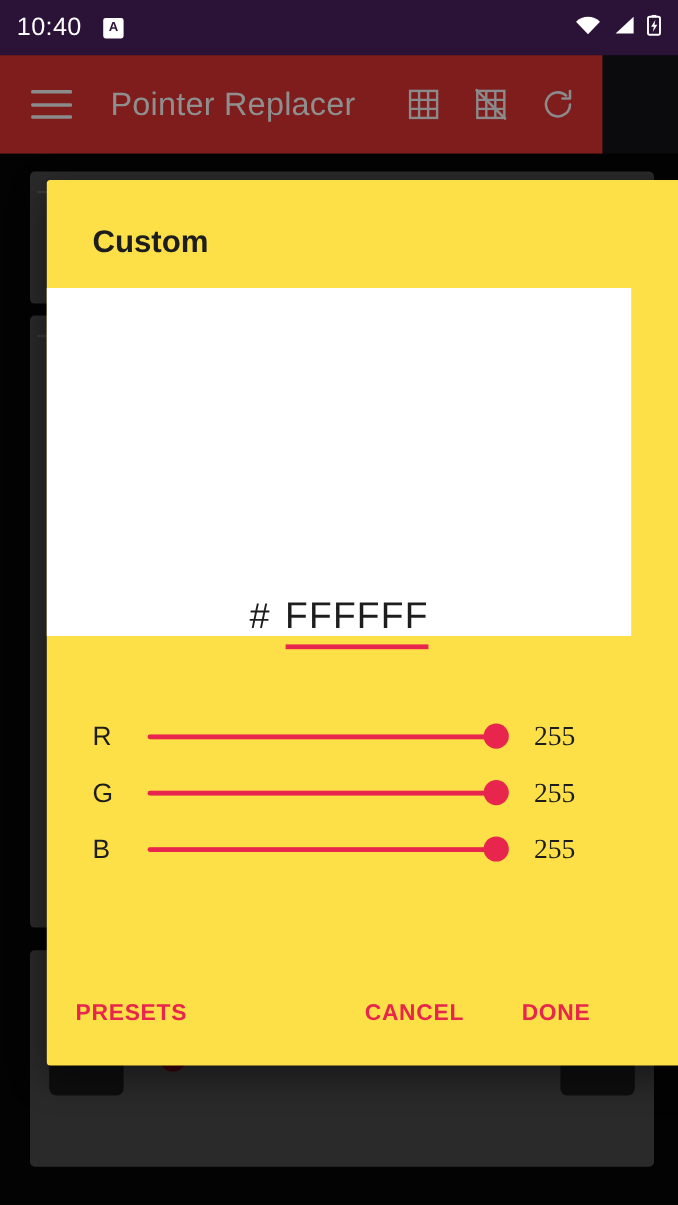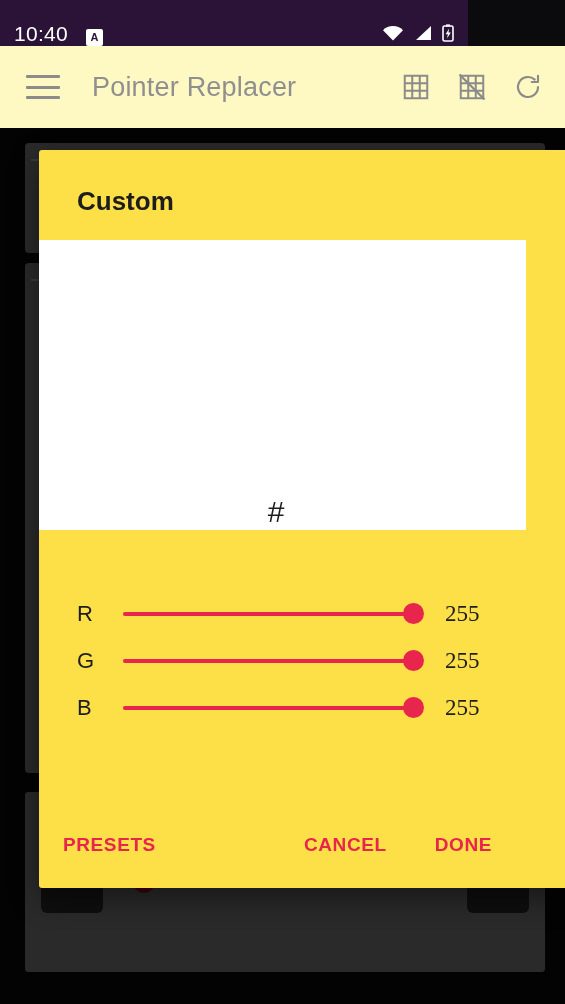--- a/index.html
+++ b/index.html
@@ -15,24 +15,24 @@
     width: 565px;
     height: 1004px;
     overflow: hidden;
     background: #0b0a0d;
   }
 
   
   .statusbar {
     position: absolute;
     left: 0; top: 0;
-    width: 468px; height: 46px;
+    width: 565px; height: 46px;
     background: #2b1237;
     display: flex;
-    align-items: flex-end;
+    align-items: center;
     box-sizing: border-box;
     padding: 0 14px 0 14px;
   }
   .status-time {
     color: #ffffff;
     font-size: 21px;
     font-weight: 500;
     letter-spacing: .3px;
   }
   .status-badge {
@@ -50,22 +50,22 @@
     margin-left: auto;
     display: flex;
     align-items: center;
     gap: 10px;
   }
 
   
   .toolbar {
     position: absolute;
     left: 0; top: 46px;
-    width: 565px; height: 82px;
-    background: #fef9c3;
+    width: 502px; height: 82px;
+    background: #7f1d1d;
     display: flex;
     align-items: center;
     box-sizing: border-box;
     padding: 0 14px 0 26px;
   }
   .hamburger {
     width: 34px; height: 24px;
     display: flex;
     flex-direction: column;
     justify-content: space-between;
@@ -378,20 +378,24 @@
     </div>
   </div>
 
   <div class="dialog">
     <div class="dialog-title">Custom</div>
 
     <div class="color-preview" style="background: rgb(255, 255, 255);"></div>
 
     <div class="hex-row">
       <span class="hex-hash">#</span>
+      <span class="hex-field">
+        <span class="hex-value">FFFFFF</span>
+        <span class="hex-underline"></span>
+      </span>
     </div>
 
     <div class="channels">
 
       <div class="ch-row">
         <span class="ch-label">R</span>
         <span class="ch-slider">
           <span class="track-bg"></span>
           <span class="track-fill" id="fill-r" style="width: calc(100% - 10px);"></span>
           <span class="thumb" id="thumb-r" style="left: calc(100% - 10px);"></span>

